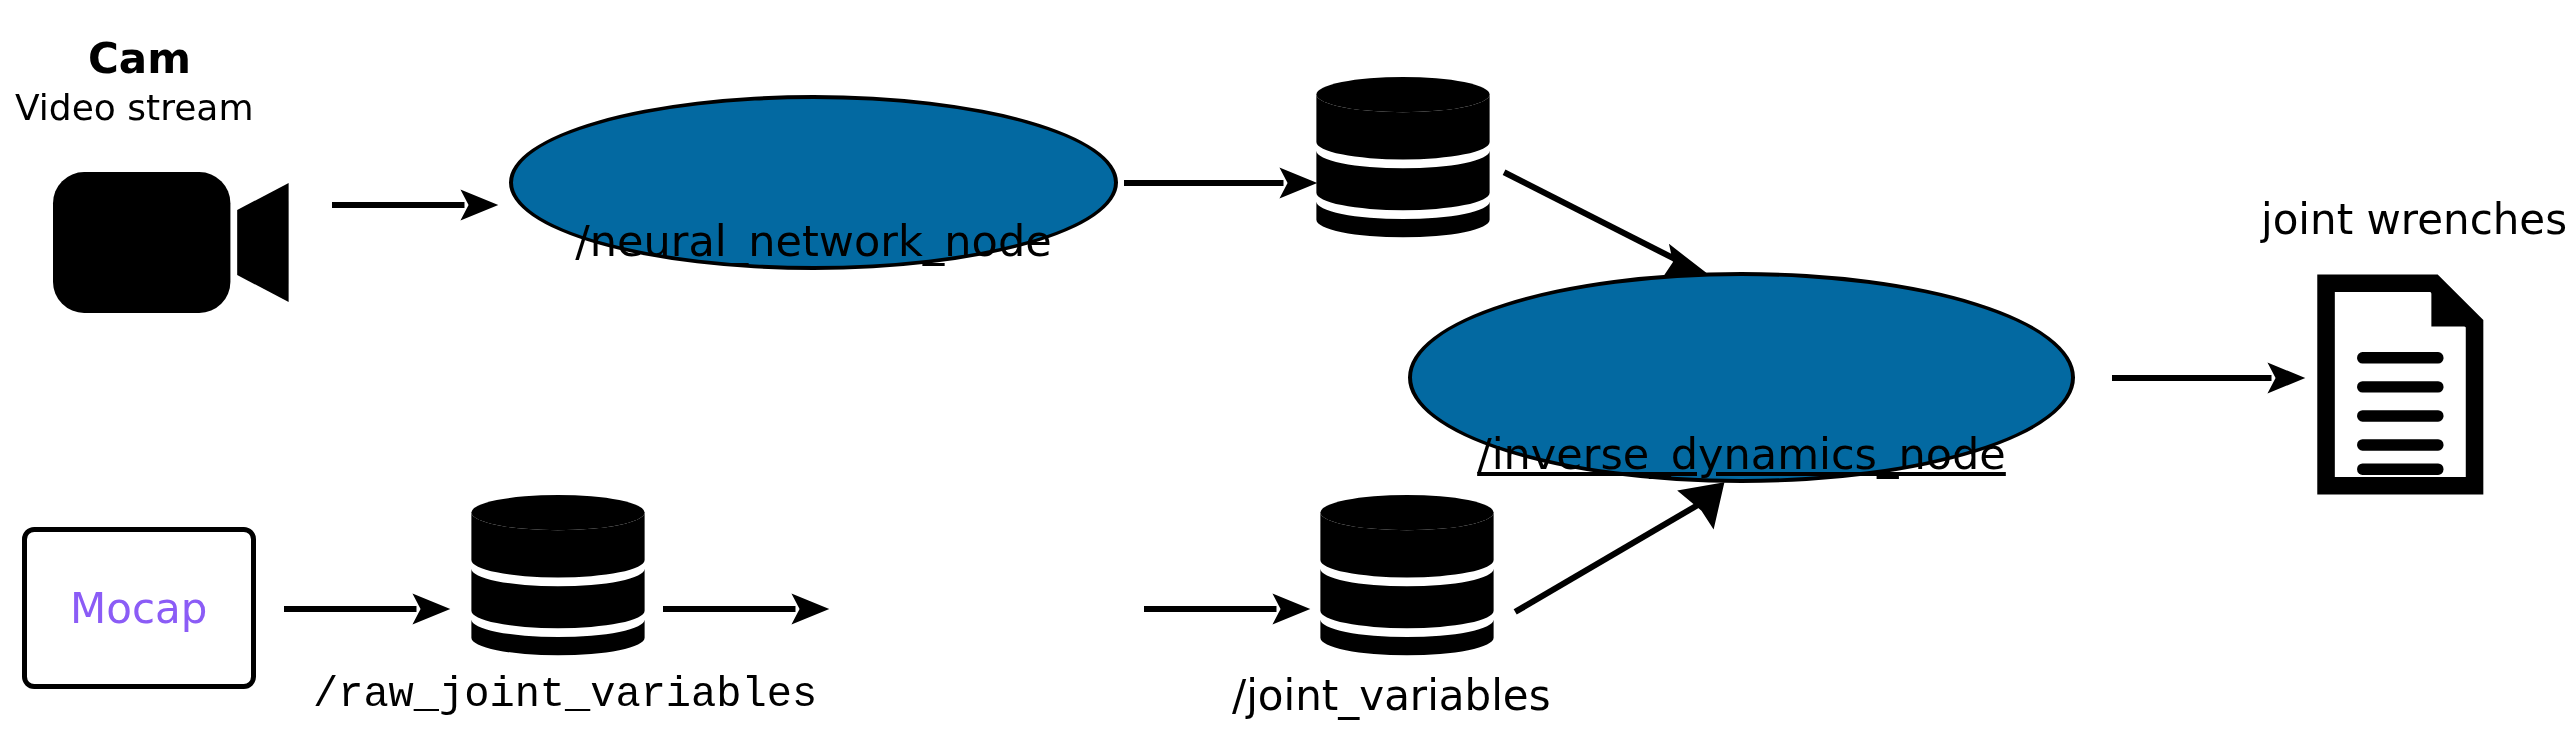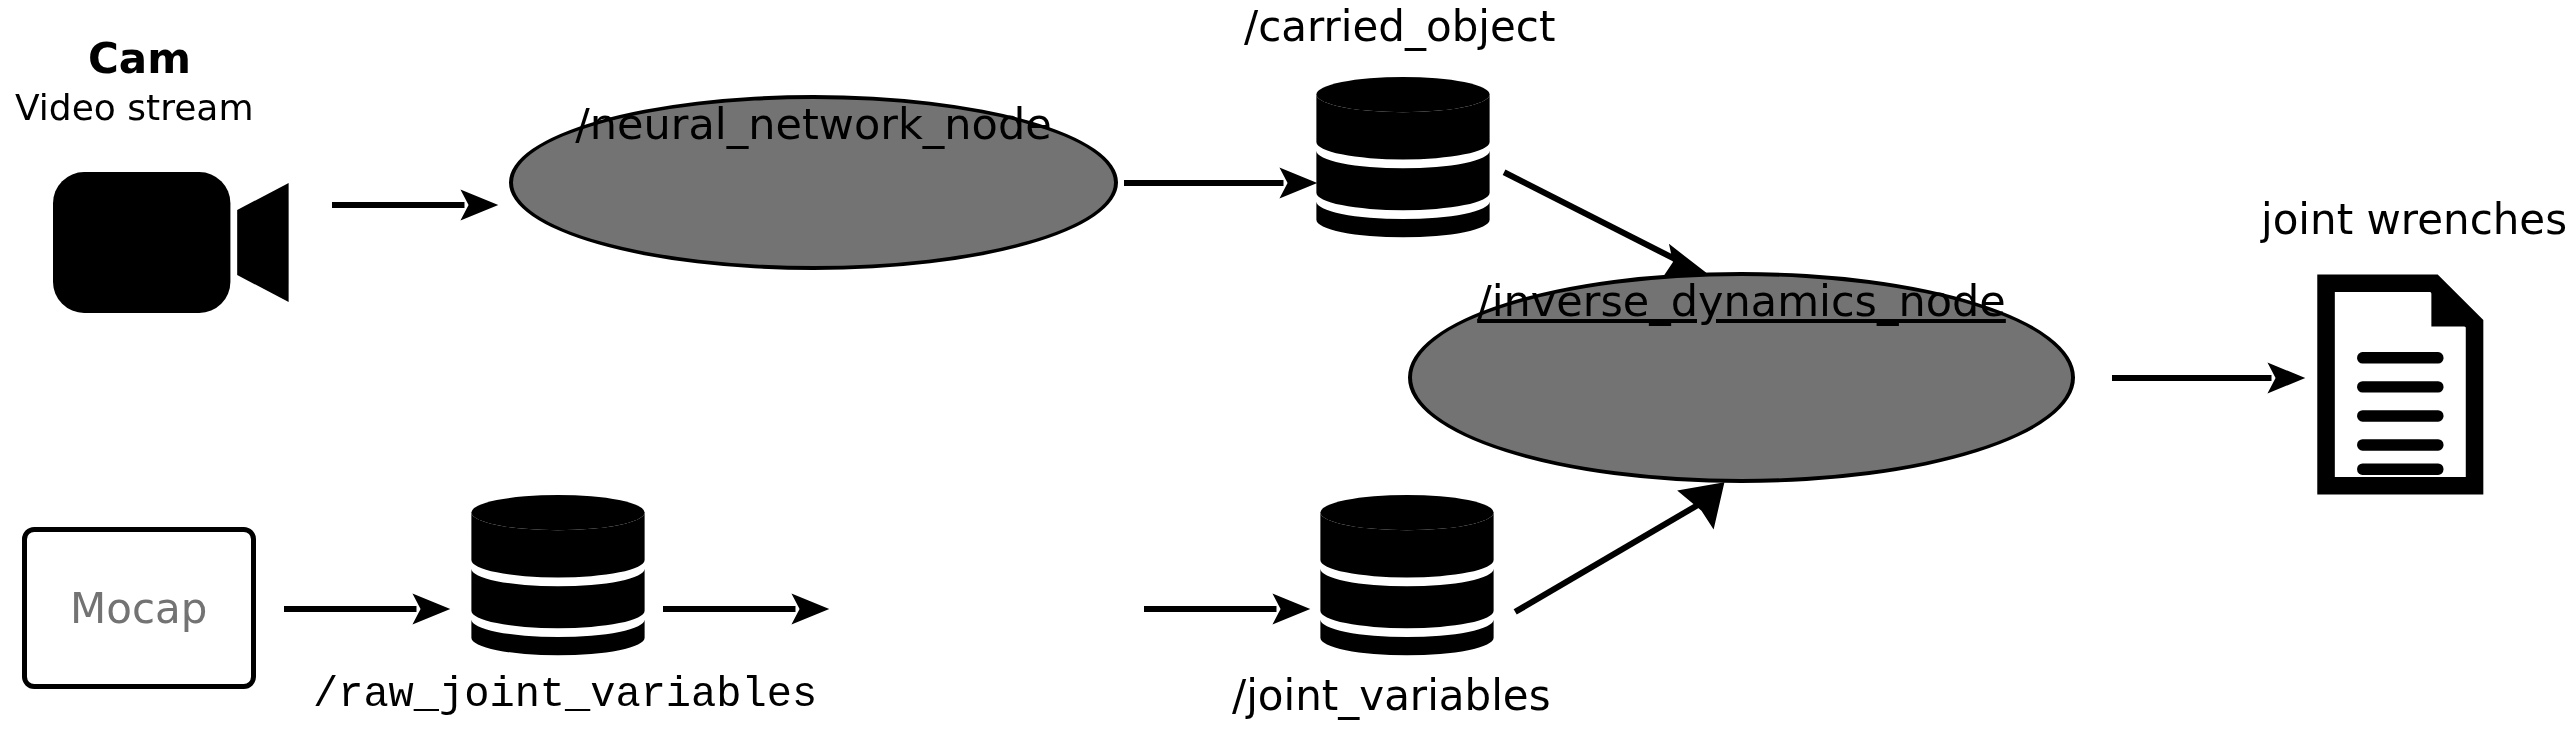--- a/index.html
+++ b/index.html
@@ -22,44 +22,44 @@
     color: #000000;
     font-family: "DejaVu Sans", sans-serif;
     font-weight: 400;
     white-space: nowrap;
     line-height: 1.12;
   }
   .node-ellipse {
     position: absolute;
     border: 4.7px solid #000000;
     border-radius: 50%;
-    background: #737373;
+    background: #0369a1;
     box-sizing: border-box;
     display: flex;
-    align-items: flex-start;
+    align-items: flex-end;
     justify-content: center;
   }
   .node-ellipse .txt {
     font-family: "DejaVu Sans", sans-serif;
     color: #000000;
     white-space: nowrap;
   }
   .box-node {
     position: absolute;
     border: 5.4px solid #000000;
     border-radius: 12.2px;
     background: #ffffff;
     box-sizing: border-box;
     display: flex;
     align-items: center;
     justify-content: center;
   }
   .box-node .txt {
     font-family: "DejaVu Sans", sans-serif;
-    color: #737373;
+    color: #8b5cf6;
     white-space: nowrap;
   }
   .cyl {
     position: absolute;
   }
   .camera-icon, .doc-icon, .arrow, .cyl { line-height: 0; }
   svg { display: block; overflow: visible; }
 </style>
 </head>
 <body>
@@ -87,21 +87,20 @@
     <span class="txt" style="font-size:43px;">/neural_network_node</span>
   </div>
 
   <div class="arrow" style="position:absolute; left:1124px; top:162px; width:196px; height:42px;">
     <svg width="196" height="42" viewBox="0 0 290 62">
       <line x1="0" y1="31" x2="236" y2="31" stroke="#000000" stroke-width="9"></line>
       <path d="M 230 8 L 286 31 L 230 54 L 242 31 Z" fill="#000000"></path>
     </svg>
   </div>
 
-  <div class="lbl" style="left:1244px; top:3.4px; font-size:42px;">/carried_object</div>
 
   <div class="cyl" style="left:1313px; top:76px; width:180px; height:165px;">
     <svg width="180" height="165" viewBox="0 0 266 243">
       <g fill="#000000">
         <ellipse cx="133" cy="27" rx="128" ry="26"></ellipse>
         <path d="M 5 27 L 5 97 A 128 26 0 0 0 261 97 L 261 27 A 128 26 0 0 1 5 27 Z"></path>
         <path d="M 5 110 L 5 172 A 128 26 0 0 0 261 172 L 261 110 A 128 26 0 0 1 5 110 Z"></path>
         <path d="M 5 185 L 5 212 A 128 26 0 0 0 261 212 L 261 185 A 128 26 0 0 1 5 185 Z"></path>
       </g>
     </svg>

